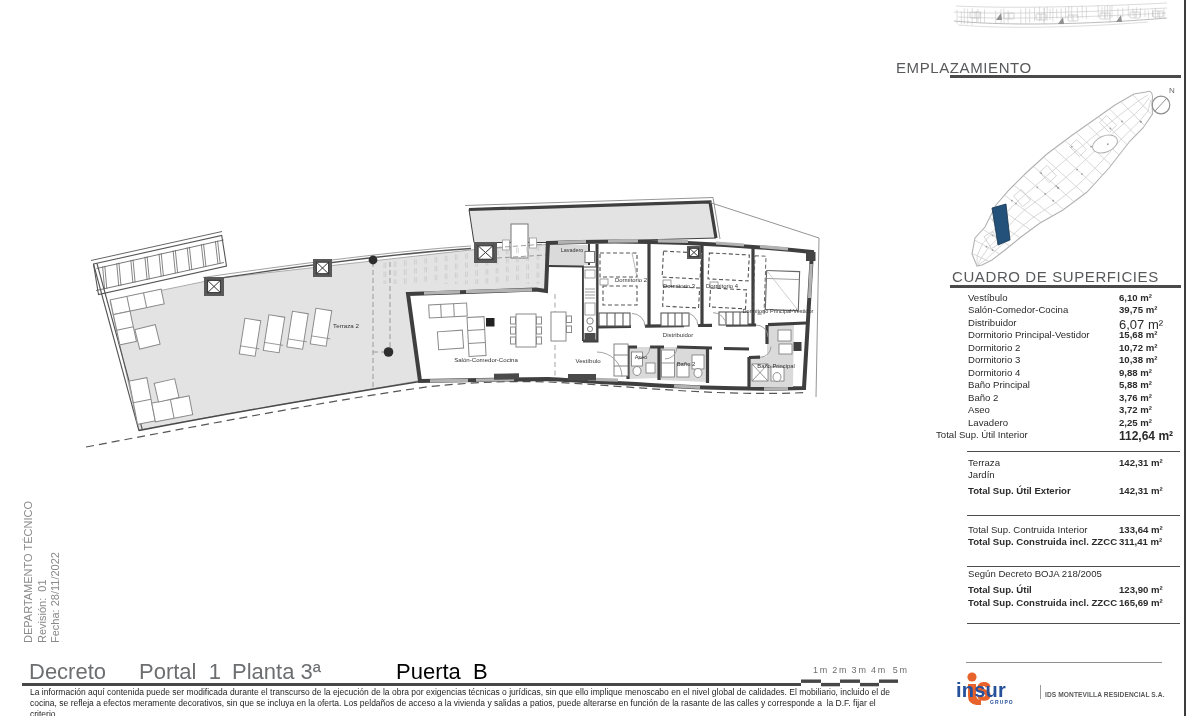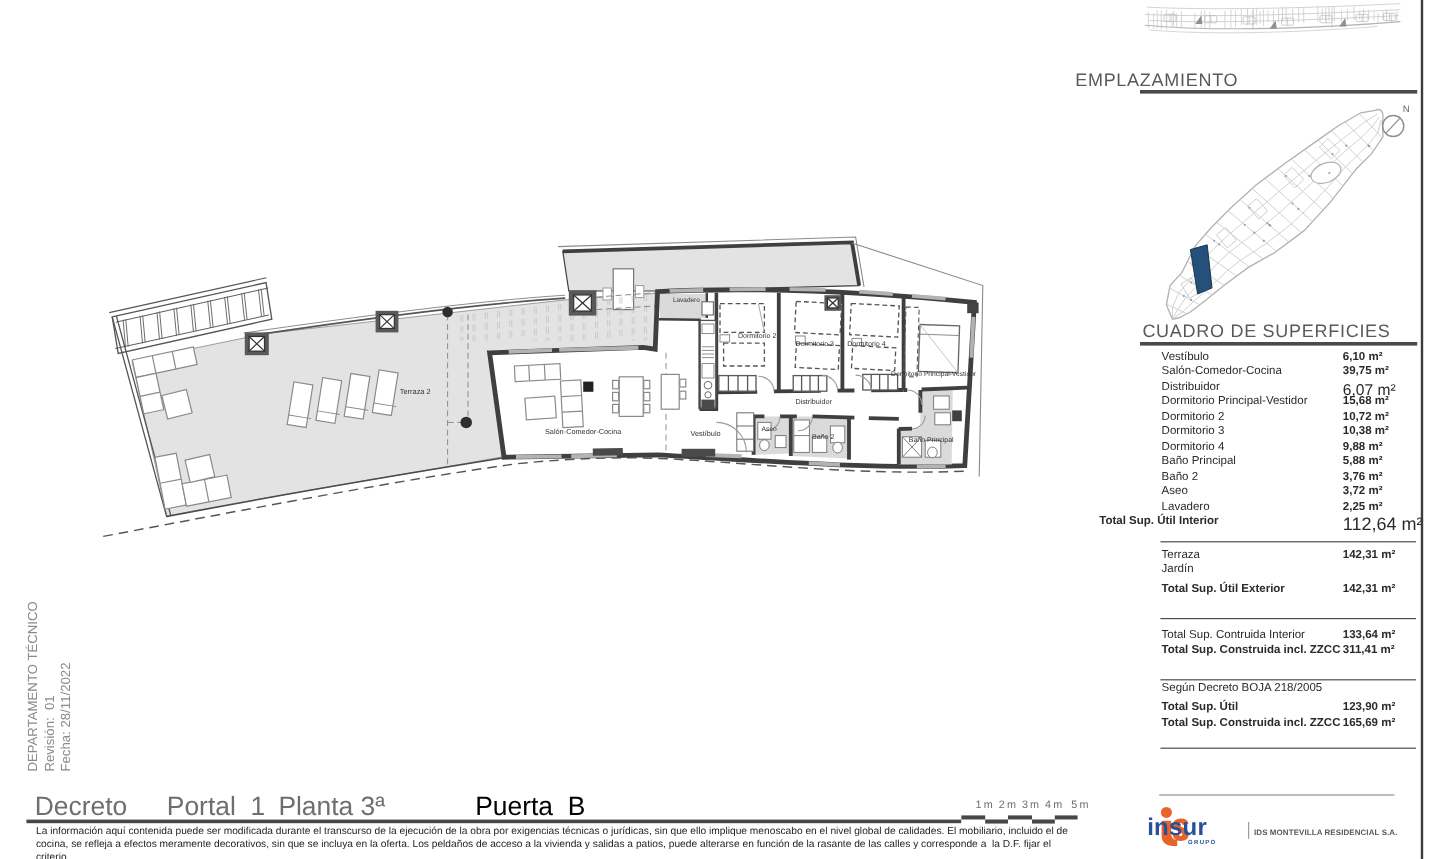--- a/index.html
+++ b/index.html
@@ -600,22 +600,22 @@
 
 <div class="abs" style="left:968px;top:392px;font-size:9.6px;font-weight:normal;color:#2b2b2b;white-space:nowrap;">Baño 2</div>
 <div class="abs" style="left:1119px;top:392px;font-size:9.6px;font-weight:bold;color:#2b2b2b;white-space:nowrap;">3,76 m²</div>
 
 <div class="abs" style="left:968px;top:404px;font-size:9.6px;font-weight:normal;color:#2b2b2b;white-space:nowrap;">Aseo</div>
 <div class="abs" style="left:1119px;top:404px;font-size:9.6px;font-weight:bold;color:#2b2b2b;white-space:nowrap;">3,72 m²</div>
 
 <div class="abs" style="left:968px;top:417px;font-size:9.6px;font-weight:normal;color:#2b2b2b;white-space:nowrap;">Lavadero</div>
 <div class="abs" style="left:1119px;top:417px;font-size:9.6px;font-weight:bold;color:#2b2b2b;white-space:nowrap;">2,25 m²</div>
 
-<div class="abs" style="left:916px;top:429px;font-size:9.6px;font-weight:bold;color:#2b2b2b;white-space:nowrap;">Total Sup. Útil Interior</div>
-<div class="abs" style="left:1119px;top:429px;font-size:15px;font-weight:normal;color:#2b2b2b;white-space:nowrap;">112,64 m²</div>
+<div class="abs" style="left:936px;top:429px;font-size:9.6px;font-weight:normal;color:#2b2b2b;white-space:nowrap;">Total Sup. Útil Interior</div>
+<div class="abs" style="left:1119px;top:429px;font-size:12px;font-weight:bold;color:#2b2b2b;white-space:nowrap;">112,64 m²</div>
 
 <div class="abs" style="left:968px;top:457px;font-size:9.6px;font-weight:normal;color:#2b2b2b;white-space:nowrap;">Terraza</div>
 <div class="abs" style="left:1119px;top:457px;font-size:9.6px;font-weight:bold;color:#2b2b2b;white-space:nowrap;">142,31 m²</div>
 
 <div class="abs" style="left:968px;top:469px;font-size:9.6px;font-weight:normal;color:#2b2b2b;white-space:nowrap;">Jardín</div>
 
 <div class="abs" style="left:968px;top:485px;font-size:9.6px;font-weight:bold;color:#2b2b2b;white-space:nowrap;">Total Sup. Útil Exterior</div>
 <div class="abs" style="left:1119px;top:485px;font-size:9.6px;font-weight:bold;color:#2b2b2b;white-space:nowrap;">142,31 m²</div>
 
 <div class="abs" style="left:968px;top:524px;font-size:9.6px;font-weight:normal;color:#2b2b2b;white-space:nowrap;">Total Sup. Contruida Interior</div>

